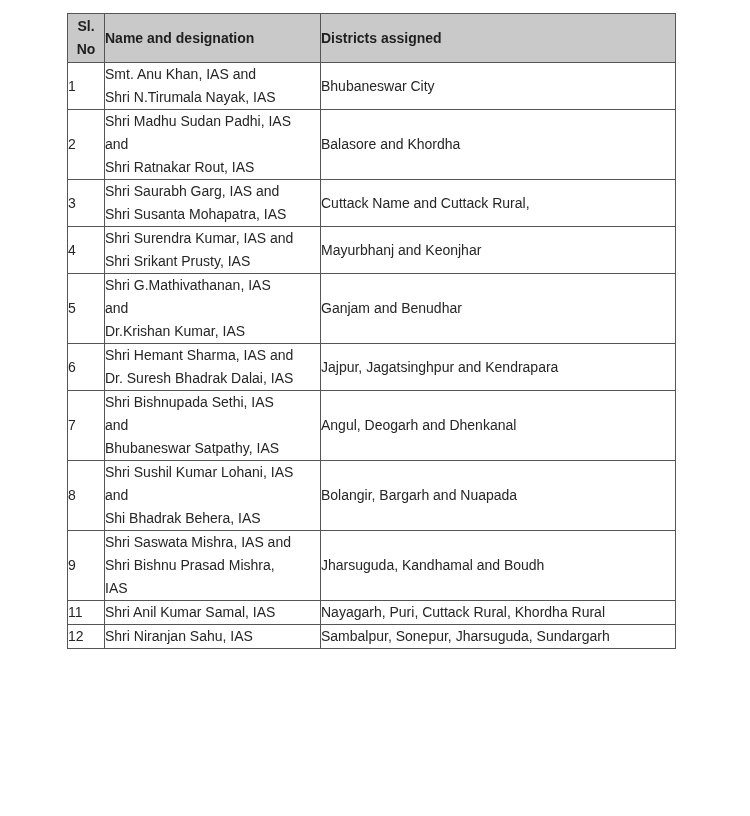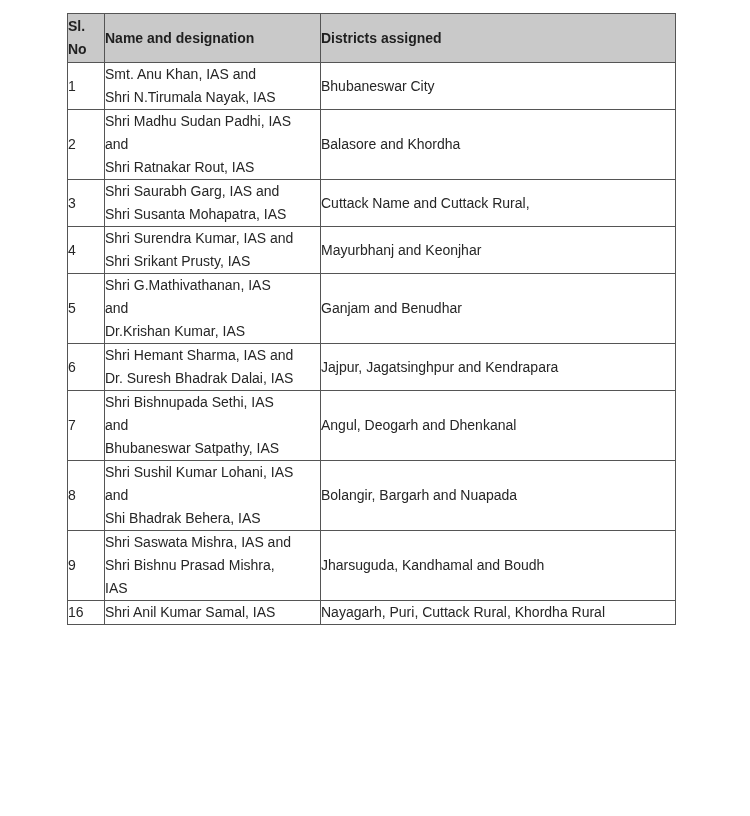--- a/index.html
+++ b/index.html
@@ -35,21 +35,21 @@
   col.c-name { width: 216px; }
   col.c-dist { width: 355px; }
   thead th {
     background: #c9c9c9;
     font-weight: bold;
     color: #1f1f1f;
     vertical-align: top;
     height: 48px;
   }
   thead th.sl {
-    text-align: left;
+    text-align: center;
     padding-left: 0;
   }
   td.sl { font-size: 14px; }
   td.name span.line { display: block; }
 </style>
 </head>
 <body>
 
 <table class="assign">
   <colgroup>
@@ -139,20 +139,27 @@
       <tr>
         <td class="sl">9</td>
         <td class="name">
           <span class="line">Shri Saswata Mishra, IAS and</span>
           <span class="line">Shri Bishnu Prasad Mishra,</span>
           <span class="line">IAS</span>
         </td>
         <td class="dist">Jharsuguda, Kandhamal and Boudh</td>
       </tr>
       <tr class="r1">
-        <td class="sl">16</td>
+        <td class="sl">11</td>
         <td class="name">
           <span class="line">Shri Anil Kumar Samal, IAS</span>
         </td>
         <td class="dist">Nayagarh, Puri, Cuttack Rural, Khordha Rural</td>
       </tr>
+      <tr class="r1">
+        <td class="sl">12</td>
+        <td class="name">
+          <span class="line">Shri Niranjan Sahu, IAS</span>
+        </td>
+        <td class="dist">Sambalpur, Sonepur, Jharsuguda, Sundargarh</td>
+      </tr>
     </tbody>
 </table>
 
 </body></html>

